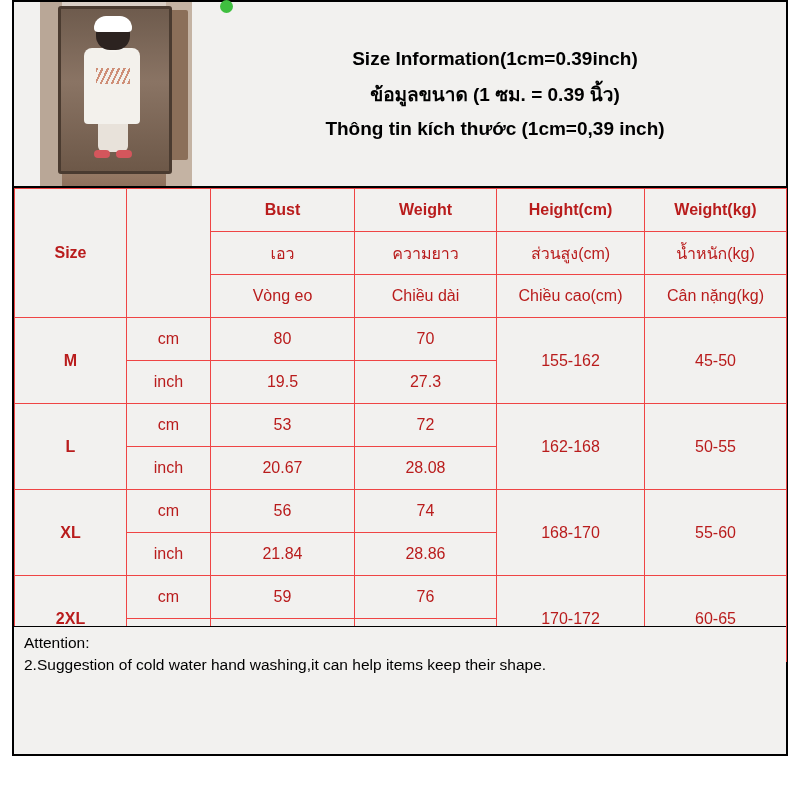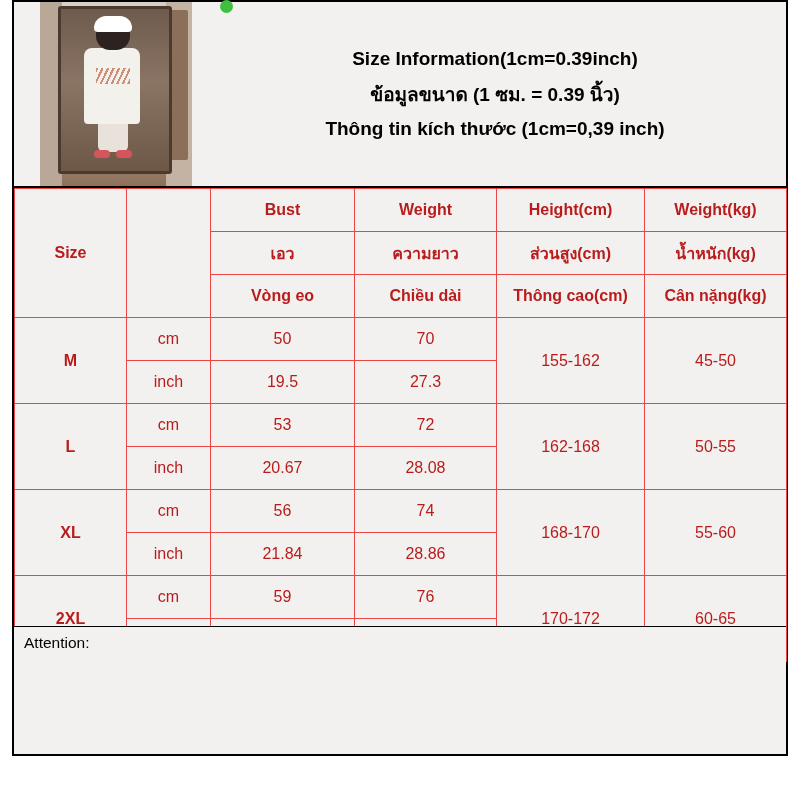--- a/index.html
+++ b/index.html
@@ -171,21 +171,21 @@
   }
   td.unit-cell {
     font-size: 16px;
     font-weight: normal;
   }
   td.head-cell {
     font-weight: bold;
     font-size: 16.5px;
   }
   td.head-cell.sub {
-    font-weight: bold;
+    font-weight: normal;
     font-size: 16px;
     margin-left: 19px;
   }
   td.val {
     font-size: 16.5px;
   }
   td.span-cell {
     font-size: 16.5px;
   }
   
@@ -258,28 +258,28 @@
         </tr>
         <tr>
           <td class="head-cell sub">เอว</td>
           <td class="head-cell sub">ความยาว</td>
           <td class="head-cell sub">ส่วนสูง(cm)</td>
           <td class="head-cell sub">น้ำหนัก(kg)</td>
         </tr>
         <tr>
           <td class="head-cell sub">Vòng eo</td>
           <td class="head-cell sub">Chiều dài</td>
-          <td class="head-cell sub">Thông cao(cm)</td>
+          <td class="head-cell sub">Chiều cao(cm)</td>
           <td class="head-cell sub">Cân nặng(kg)</td>
         </tr>
 
         <tr>
           <td class="size-label" rowspan="2">M</td>
           <td class="unit-cell">cm</td>
-          <td class="val">50</td>
+          <td class="val">80</td>
           <td class="val">70</td>
           <td class="span-cell" rowspan="2">155-162</td>
           <td class="span-cell" rowspan="2">45-50</td>
         </tr>
         <tr>
           <td class="unit-cell">inch</td>
           <td class="val">19.5</td>
           <td class="val">27.3</td>
         </tr>
 
@@ -322,16 +322,17 @@
         <tr>
           <td class="unit-cell">inch</td>
           <td class="val">23.01</td>
           <td class="val">29.64</td>
         </tr>
       </tbody>
     </table>
 
     <div class="attention">
       <p>Attention:</p>
+      <p>2.Suggestion of cold water hand washing,it can help items keep their shape.</p>
     </div>
 
   </div>
 </div>
 
 </body></html>

